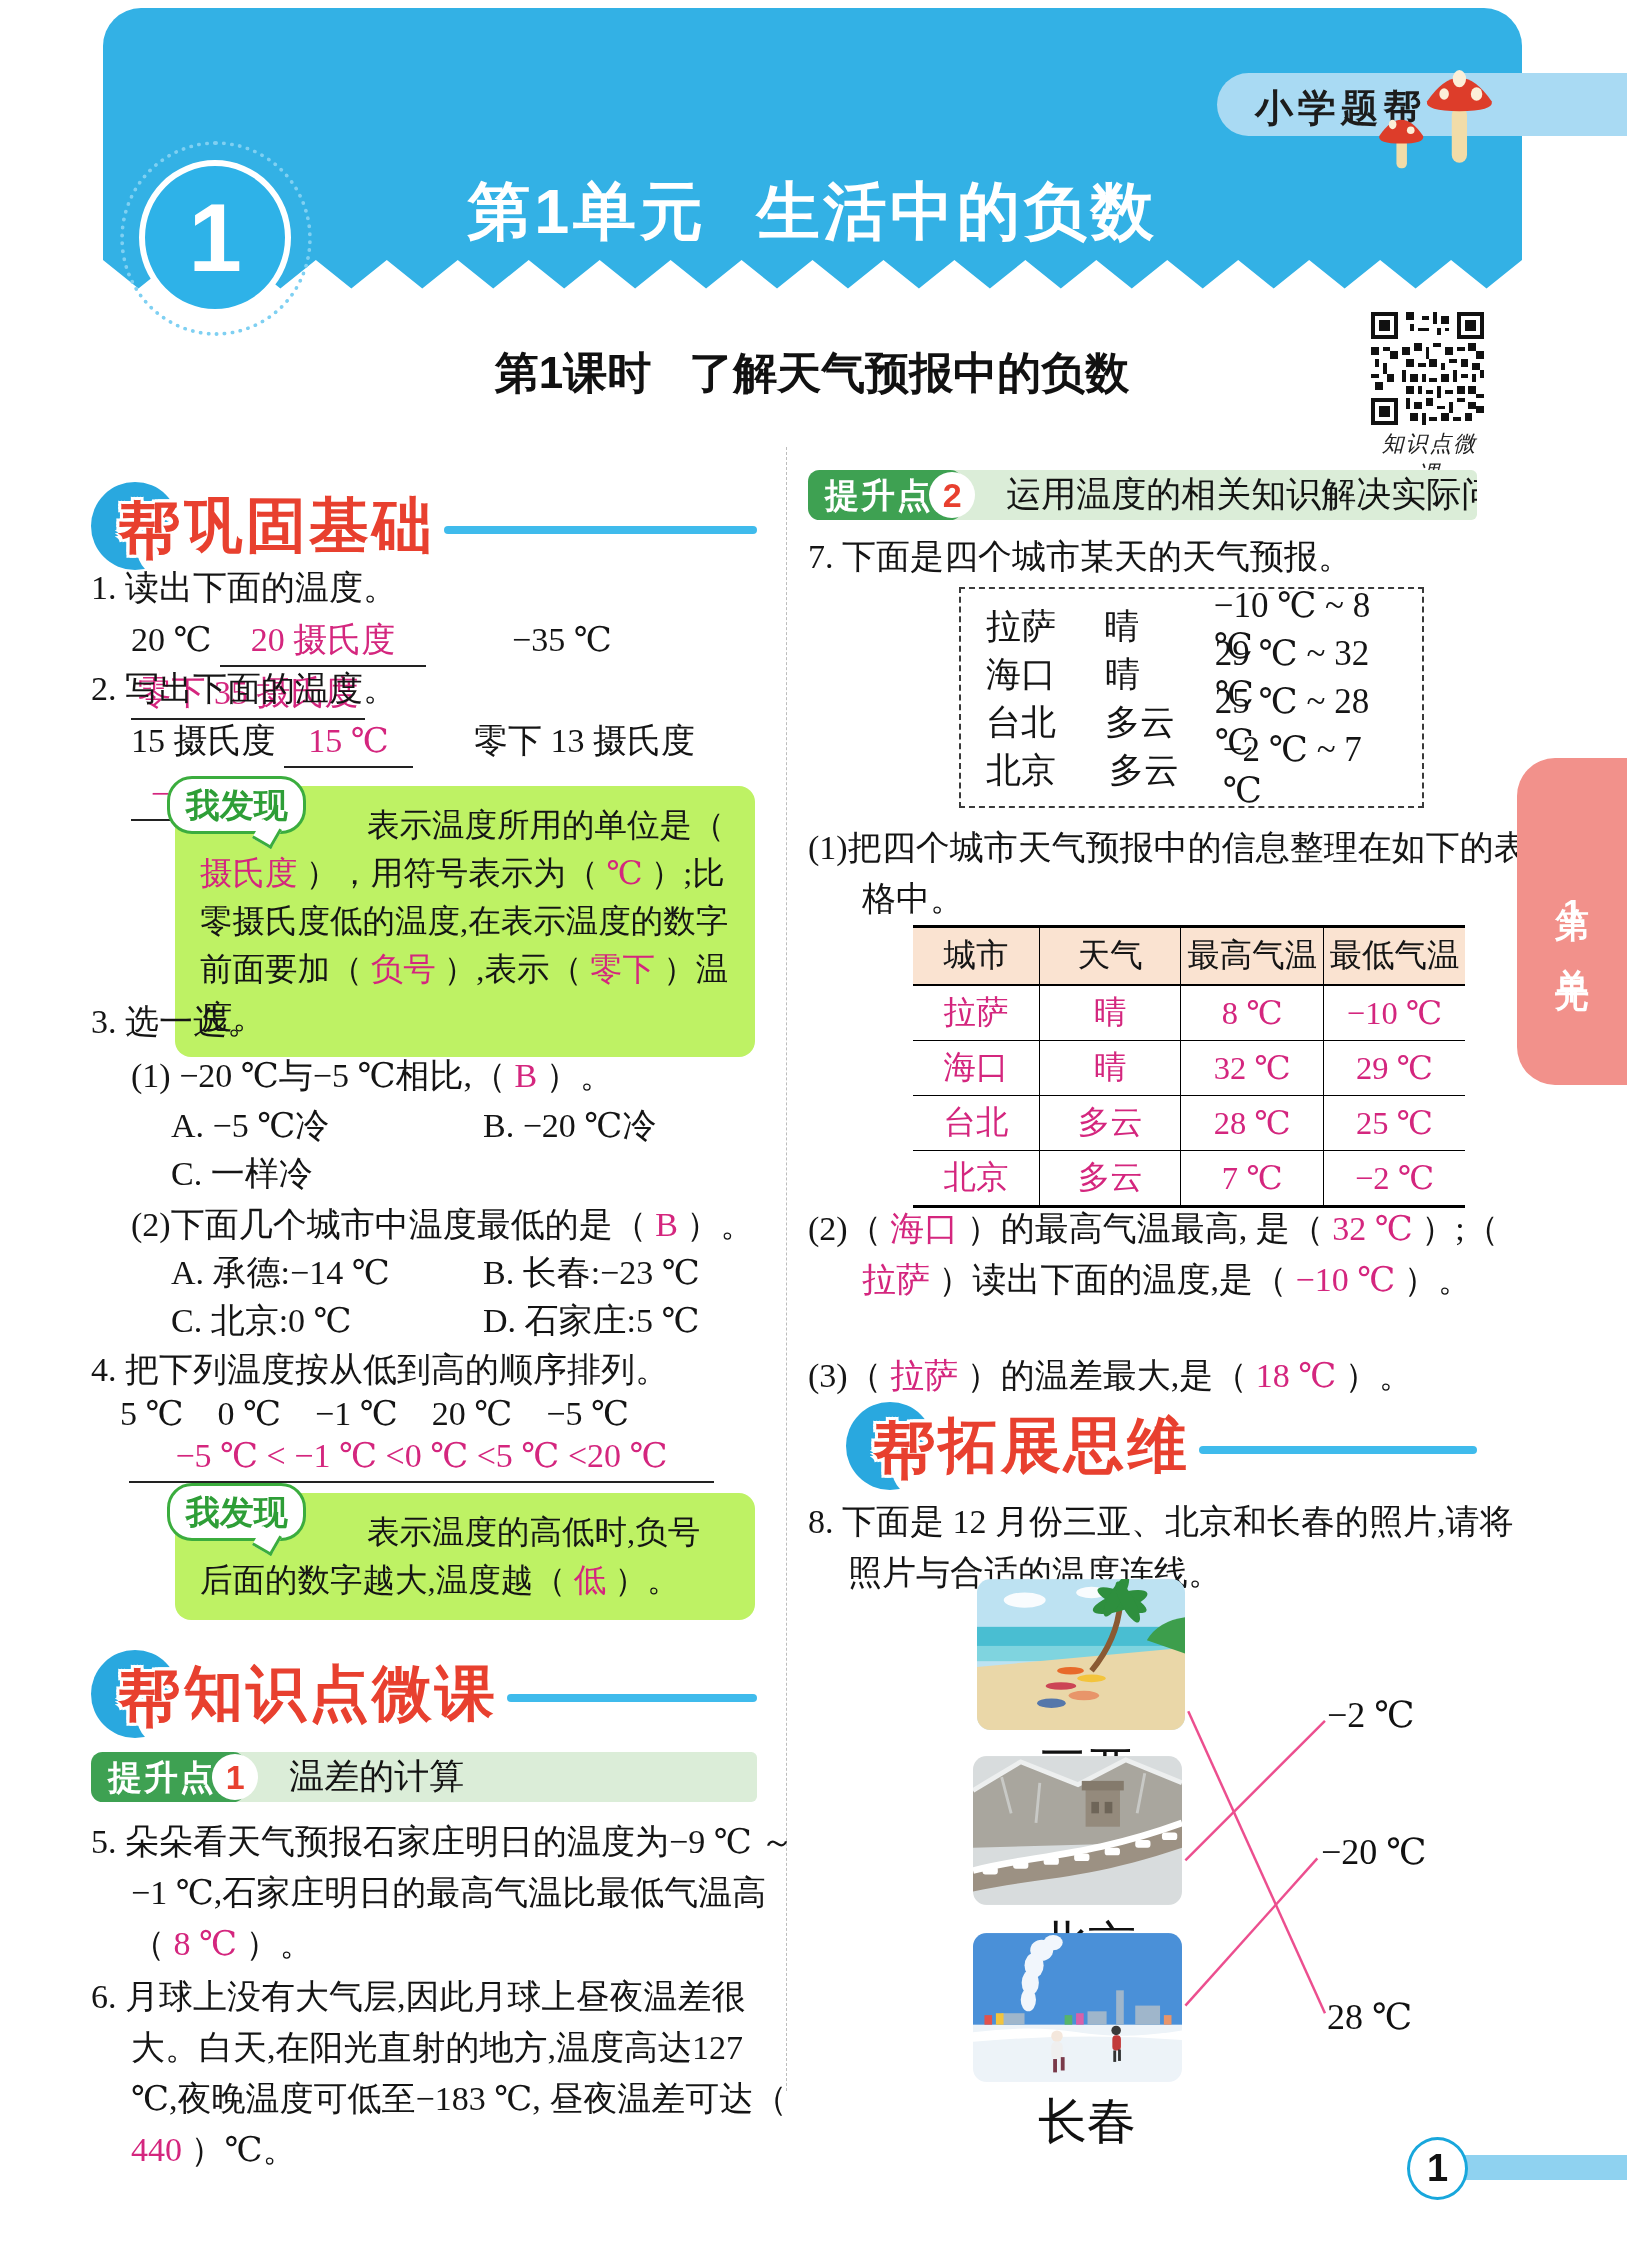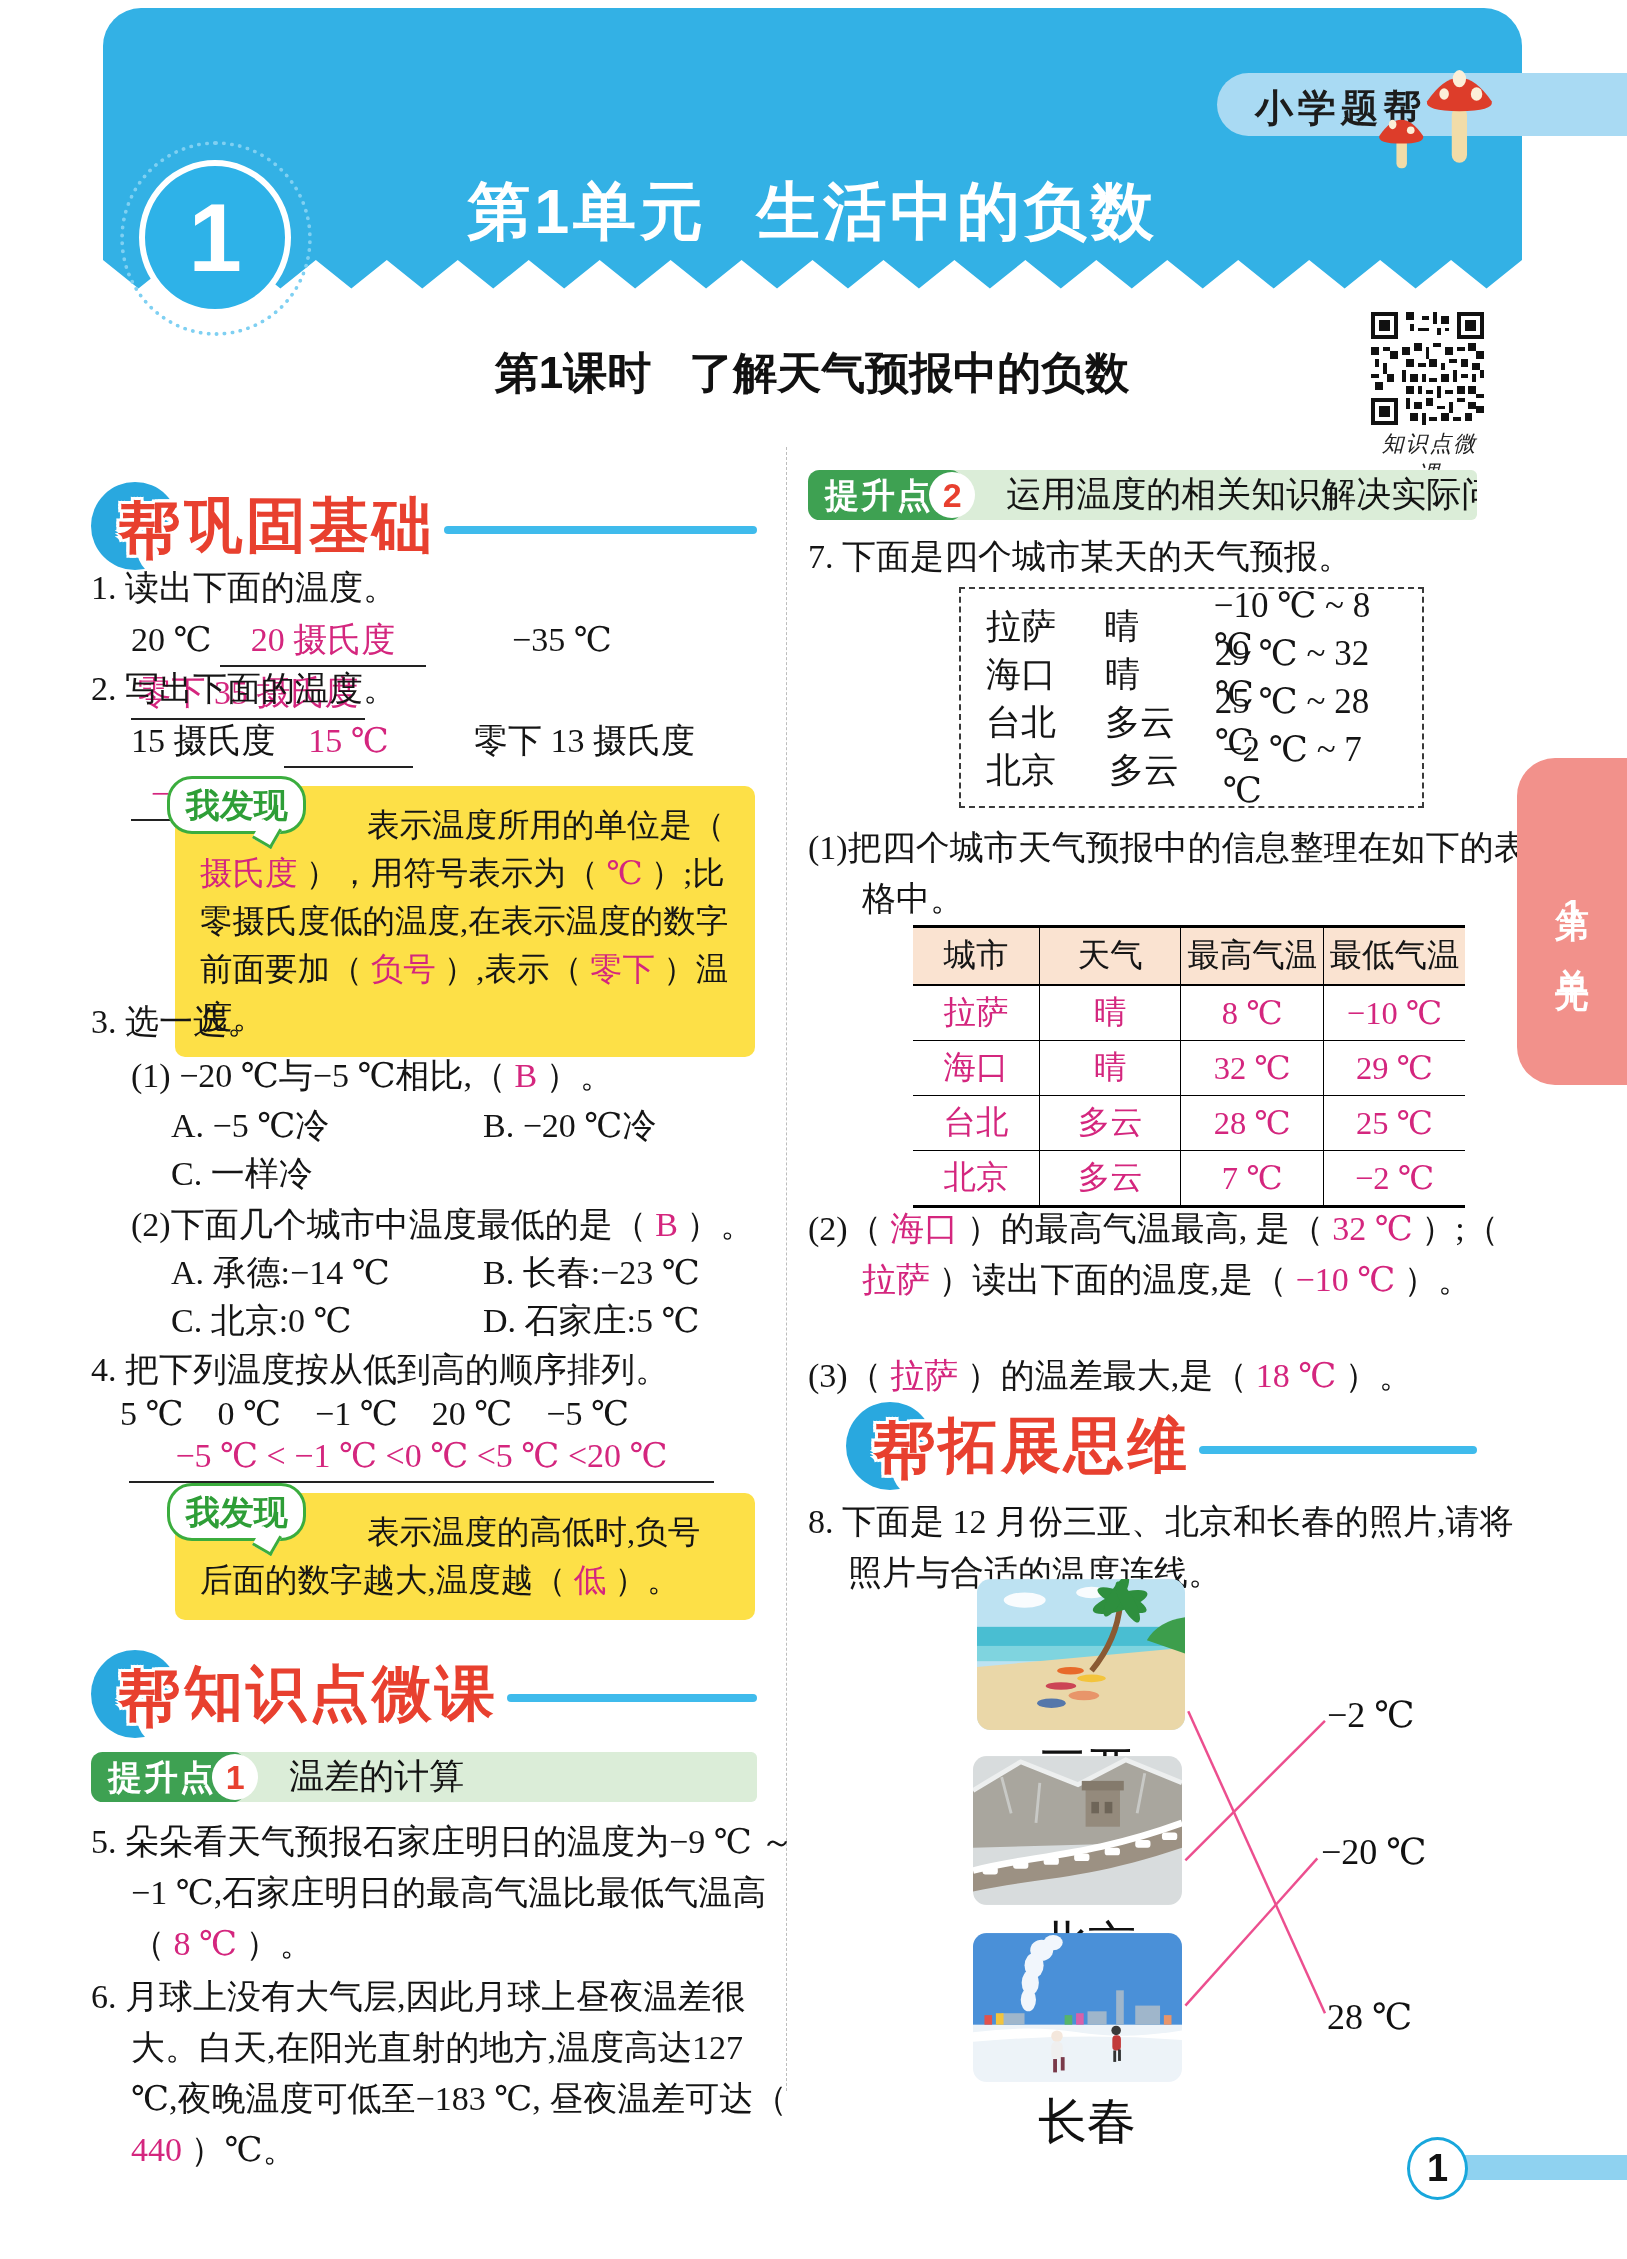--- a/index.html
+++ b/index.html
@@ -40,21 +40,21 @@
   .sec{display:flex;align-items:center;gap:9.6px;}
   .sec-icon{position:relative;width:96px;height:96px;flex:none;}
   .cres{position:absolute;left:0;top:3.8px;width:88px;height:88px;background:#29A8DF;border-radius:50%;}
   .cres::after{content:"";position:absolute;right:-13.4px;bottom:-7.6px;width:55px;height:55px;background:#fff;border-radius:50%;}
   .sec-bang{position:absolute;left:27px;top:9.6px;font-family:"Liberation Sans",sans-serif;font-weight:bold;
             font-size:63px;color:#E8402F;
             text-shadow:-2.9px -2.9px 0 #fff,2.9px -2.9px 0 #fff,-2.9px 2.9px 0 #fff,2.9px 2.9px 0 #fff,0 2.9px 0 #fff,0 -2.9px 0 #fff,2.9px 0 0 #fff,-2.9px 0 0 #fff;}
   .sec-title{color:#E8402F;font-family:"Liberation Sans",sans-serif;font-weight:bold;font-size:60px;letter-spacing:2.9px;margin-left:-13.4px;white-space:nowrap;}
   .sec-line{flex:1;height:8.6px;background:#3FBBEC;border-radius:4.8px;margin-top:7.6px;}
   
-  .discover{position:absolute;background:#fde047;border-radius:10px;font-size:32.5px;line-height:48px;padding:15.3px 25px 15.3px 25px;}
+  .discover{position:absolute;background:#bef264;border-radius:16px;font-size:32.5px;line-height:48px;padding:15.3px 25px 15.3px 25px;}
   .bubble{position:absolute;left:-7.6px;top:-9.6px;background:#fff;border:3.8px solid #3BAD3E;border-radius:25px;
           padding:1.9px 15.3px;color:#2E9E37;font-family:"Liberation Sans",sans-serif;font-weight:bold;font-size:34px;z-index:2;}
   .bubble::after{content:"";position:absolute;right:25px;bottom:-14.3px;width:19px;height:19px;background:#fff;
                  border-left:3.8px solid #3BAD3E;border-bottom:3.8px solid #3BAD3E;transform:rotate(-60deg);}
   .d-indent{display:inline-block;width:167px;}
   
   .boost{display:flex;align-items:center;height:50px;}
   .boost-tag{position:relative;z-index:2;background:#3EA152;color:#fff;font-family:"Liberation Sans",sans-serif;
              font-weight:bold;font-size:34px;height:50px;line-height:50px;padding:0 29px 0 17px;border-radius:11.5px;letter-spacing:1.9px;}
   .boost-num{position:relative;z-index:3;width:46px;height:46px;margin-left:-32.5px;background:#fff;border-radius:50%;

